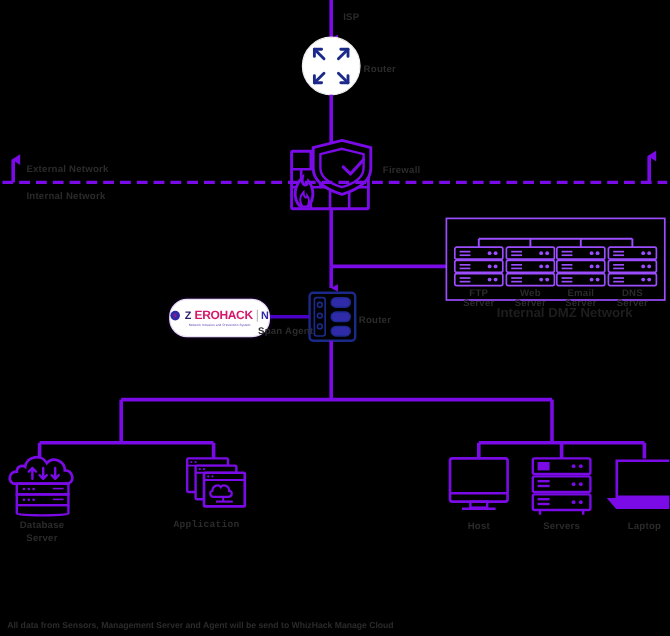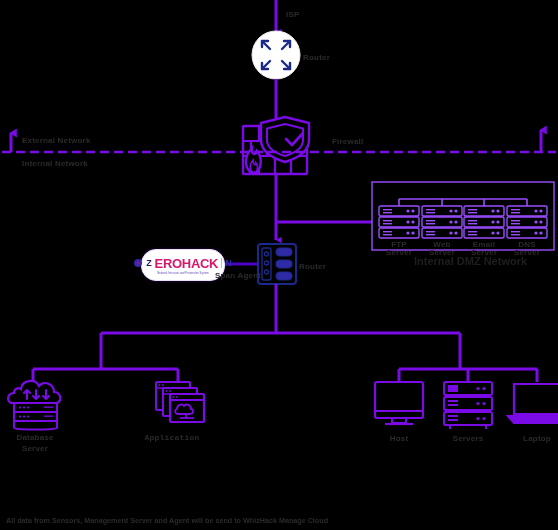--- a/index.html
+++ b/index.html
@@ -10,21 +10,21 @@
        letter-spacing:.2px;white-space:nowrap;line-height:10px;text-align:center;}
   .lbl.ctr{text-align:center;}
   .dmzlbl{position:absolute;color:#1e1e1e;font-size:11px;font-weight:bold;white-space:nowrap;}
   svg{position:absolute;left:0;top:0;}
   .zh{position:absolute;left:141px;top:249px;width:82px;height:30px;
       background:#fff;border-radius:15px;border:1px solid #e8e0f5;
       box-shadow:0 0 3px rgba(120,20,220,.35);
       display:flex;align-items:center;justify-content:center;flex-direction:column;}
   .zhrow{display:flex;align-items:center;gap:3px;}
   .zh1{font-size:9px;font-weight:bold;color:#2a1c6b;letter-spacing:-.3px;}
-  .zh2{font-size:13px;font-weight:bold;color:#d6176b;letter-spacing:-.3px;}
+  .zh2{font-size:10px;font-weight:bold;color:#d6176b;letter-spacing:-.3px;}
   .zhbar{width:1px;height:10px;background:#bbb;}
   .zhn{font-size:9px;font-weight:bold;color:#2f2aa8;}
   .zhtag{font-size:2.6px;color:#5a3fae;letter-spacing:.1px;margin-top:1px;}
   .zhmark{width:8px;height:8px;border-radius:50%;background:#2f2aa8;
       display:inline-block;position:relative;margin-right:1px;}
   .zhmark:after{content:"";position:absolute;left:2px;top:1.5px;width:4px;height:5px;
       background:#d6176b;clip-path:polygon(100% 0,40% 50%,100% 50%,0 100%,60% 50%,0 50%);}
   .foot{position:absolute;left:6px;top:516px;font-size:7.2px;font-weight:bold;
        color:#2b2b2b;white-space:nowrap;text-align:right;}
 </style>
@@ -311,21 +311,21 @@
       <span class="zh1">Z</span>
       <span class="zh2">EROHACK</span>
       <span class="zhbar"></span>
       <span class="zhn">N</span>
     </div>
     <div class="zhtag">Network Intrusion and Prevention System</div>
   </div>
 
   <div class="lbl" style="left:286px;top:10px;">ISP</div>
   <div class="lbl" style="left:303px;top:53px;">Router</div>
-  <div class="lbl" style="left:332px;top:137px;">Firewall</div>
+  <div class="lbl" style="left:319px;top:137px;">Firewall</div>
   <div class="lbl" style="left:22px;top:136px;">External Network</div>
   <div class="lbl" style="left:22px;top:159px;">Internal Network</div>
   <div class="lbl" style="left:299px;top:262px;">Router</div>
   <div class="lbl" style="left:215px;top:271px;">Span Agent</div>
 
   <div class="lbl ctr" style="left:380px;top:240px;width:38px;">FTP</div>
   <div class="lbl ctr" style="left:380px;top:248px;width:38px;">Server</div>
   <div class="lbl ctr" style="left:423px;top:240px;width:38px;">Web</div>
   <div class="lbl ctr" style="left:423px;top:248px;width:38px;">Server</div>
   <div class="lbl ctr" style="left:465px;top:240px;width:38px;">Email</div>

